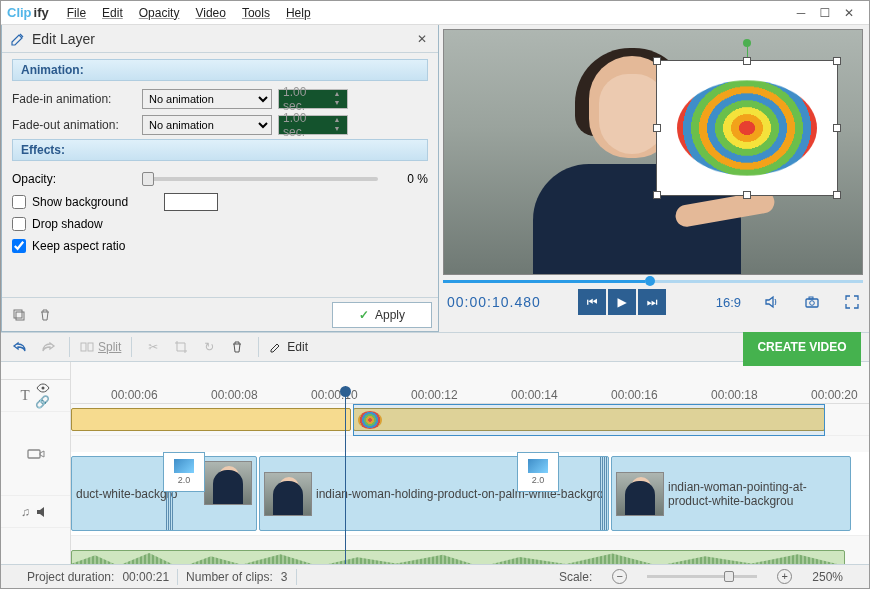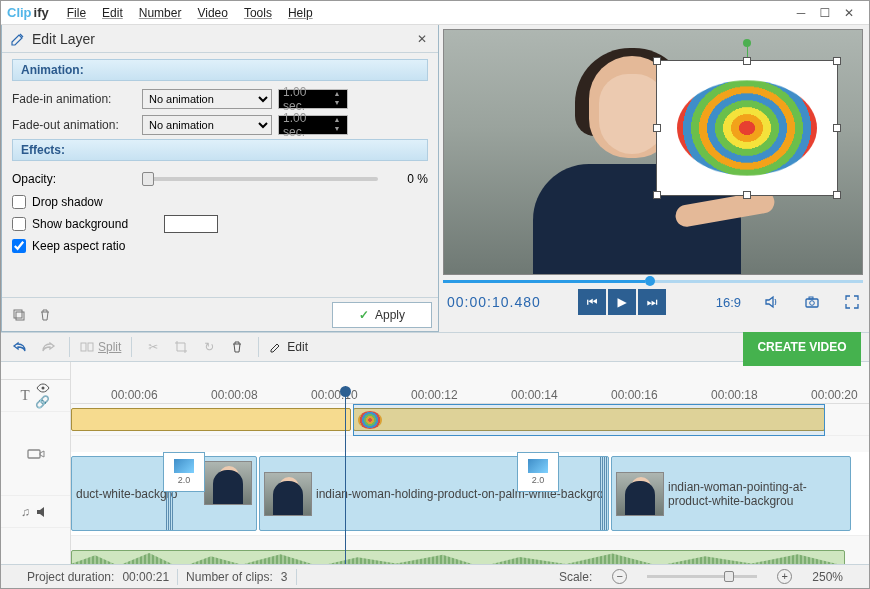--- a/index.html
+++ b/index.html
@@ -21,21 +21,21 @@
 .edit-panel { width: 438px; background: #f0f0f0; border: 1px solid #9eb7c6; border-top: none; position: relative; }
 .panel-header { display: flex; align-items: center; height: 28px; padding: 0 8px; border-bottom: 1px solid #c8d4db; }
 .panel-header .pencil { width: 16px; height: 16px; margin-right: 6px; display: flex; align-items: center; }
 .panel-header .title { font-size: 14px; color: #333; flex: 1; }
 .panel-header .close { width: 16px; height: 16px; display: flex; align-items: center; justify-content: center; color: #555; cursor:pointer; }
 .panel-body { padding: 6px 10px; }
 .section-head { background: linear-gradient(#dff0fa, #c7e2f2); border: 1px solid #b0cde0; padding: 3px 8px; color: #2b5a8d; font-weight: bold; font-size: 12px; margin-bottom: 6px; }
 .form-row { display: flex; align-items: center; height: 24px; margin-bottom: 2px; }
 .form-row .label { width: 130px; color: #333; }
 .form-row select { width: 130px; height: 20px; border: 1px solid #999; font-size: 11px; padding: 0 2px; }
-.form-row .sec-input { width: 70px; height: 20px; border: 1px solid #bbb; background: #000000; color: #999; font-size: 11px; padding: 8px 4px; margin-left: 6px; display: inline-flex; align-items:center; justify-content: space-between; }
+.form-row .sec-input { width: 70px; height: 20px; border: 1px solid #bbb; background: #14532d; color: #999; font-size: 11px; padding: 8px 4px; margin-left: 6px; display: inline-flex; align-items:center; justify-content: space-between; }
 .form-row .spinner { display: flex; flex-direction: column; }
 .form-row .spinner span { width: 12px; height: 9px; font-size: 7px; line-height: 7px; color: #999; text-align:center; }
 .slider-row { display: flex; align-items: center; height: 24px; }
 .slider-row .label { width: 130px; }
 .slider-track { flex: 1; height: 4px; background: #ccc; border-radius: 2px; position: relative; margin-right: 10px; }
 .slider-thumb { position: absolute; left: 0; top: -5px; width: 12px; height: 14px; background: #e8e8e8; border: 1px solid #888; border-radius: 2px; }
 .slider-val { width: 40px; text-align: right; }
 .check-row { display: flex; align-items: center; height: 22px; gap: 6px; }
 .check-row input[type=checkbox] { width: 14px; height: 14px; }
 .bg-color { width: 54px; height: 18px; border: 1px solid #555; background: #fff; margin-left: 30px; }
@@ -132,21 +132,21 @@
 </head>
 <body>
 
 <div class="menubar">
   <div class="app-logo">
     <span class="name">Clip</span>
       <span class="suffix">ify</span>
   </div>
   <span class="menu">File</span>
   <span class="menu">Edit</span>
-  <span class="menu">Number</span>
+  <span class="menu">Opacity</span>
   <span class="menu">Video</span>
   <span class="menu">Tools</span>
   <span class="menu">Help</span>
   <div class="winctrls">
     <span>─</span>
     <span>☐</span>
     <span>✕</span>
   </div>
 </div>
 
@@ -190,26 +190,26 @@
       <div class="section-head">Effects:</div>
       <div class="slider-row">
         <span class="label">Opacity:</span>
         <div class="slider-track">
             <div class="slider-thumb"></div>
           </div>
         <span class="slider-val">0 %</span>
       </div>
       <div class="check-row">
         <input type="checkbox" style="">
-        <span>Drop shadow</span>
+        <span>Show background</span>
+        <span class="bg-color"></span>
       </div>
       <div class="check-row">
         <input type="checkbox" style="">
-        <span>Show background</span>
-        <span class="bg-color"></span>
+        <span>Drop shadow</span>
       </div>
       <div class="check-row">
         <input type="checkbox" checked="" style="">
         <span>Keep aspect ratio</span>
       </div>
     </div>
     <div class="panel-footer">
       <span class="footer-btn">
           <svg width="14" height="14" viewBox="0 0 14 14">
             <rect x="2" y="2" width="8" height="8" fill="none" stroke="#777"></rect>

